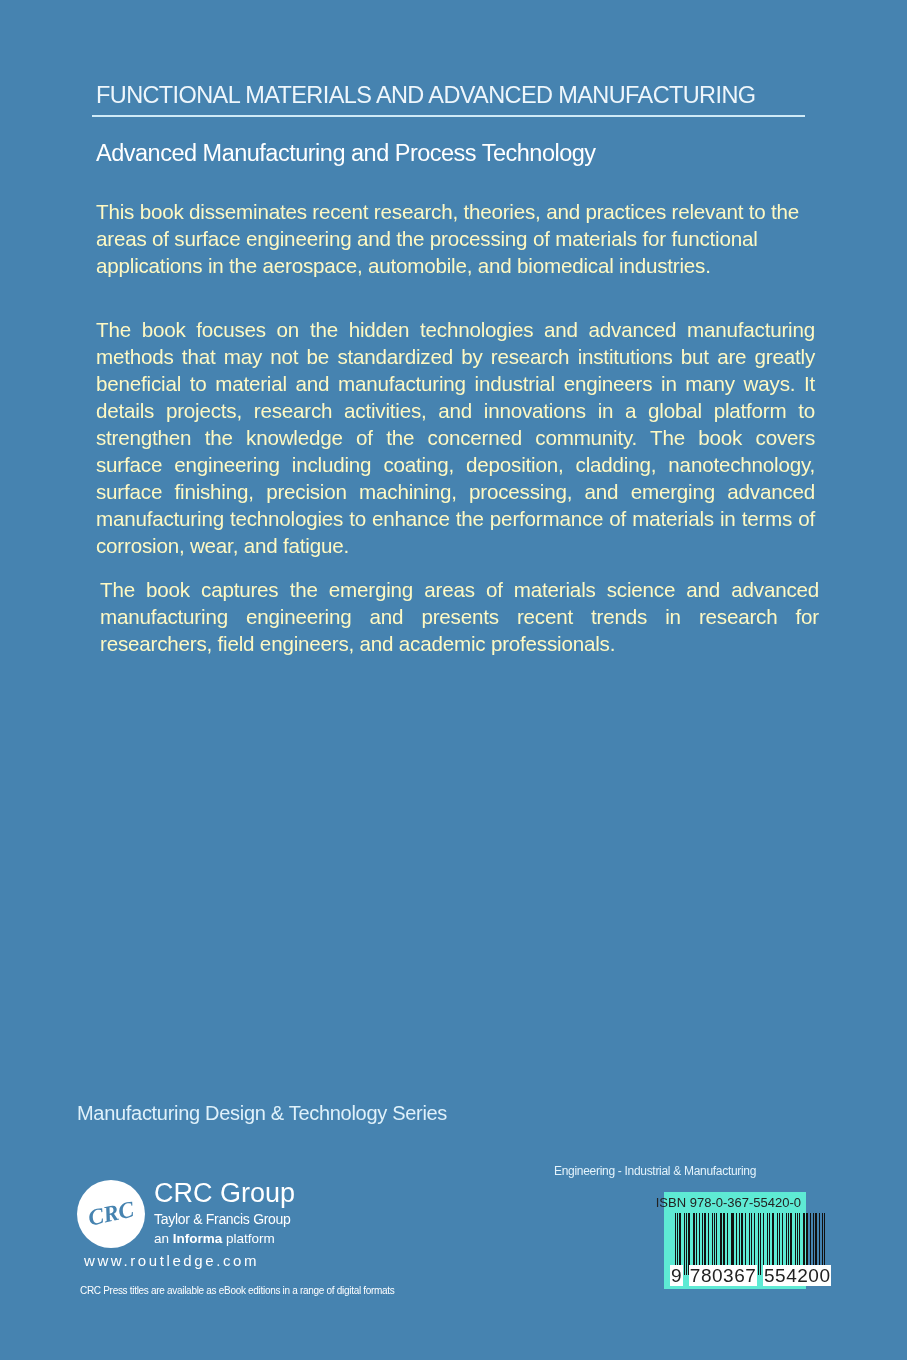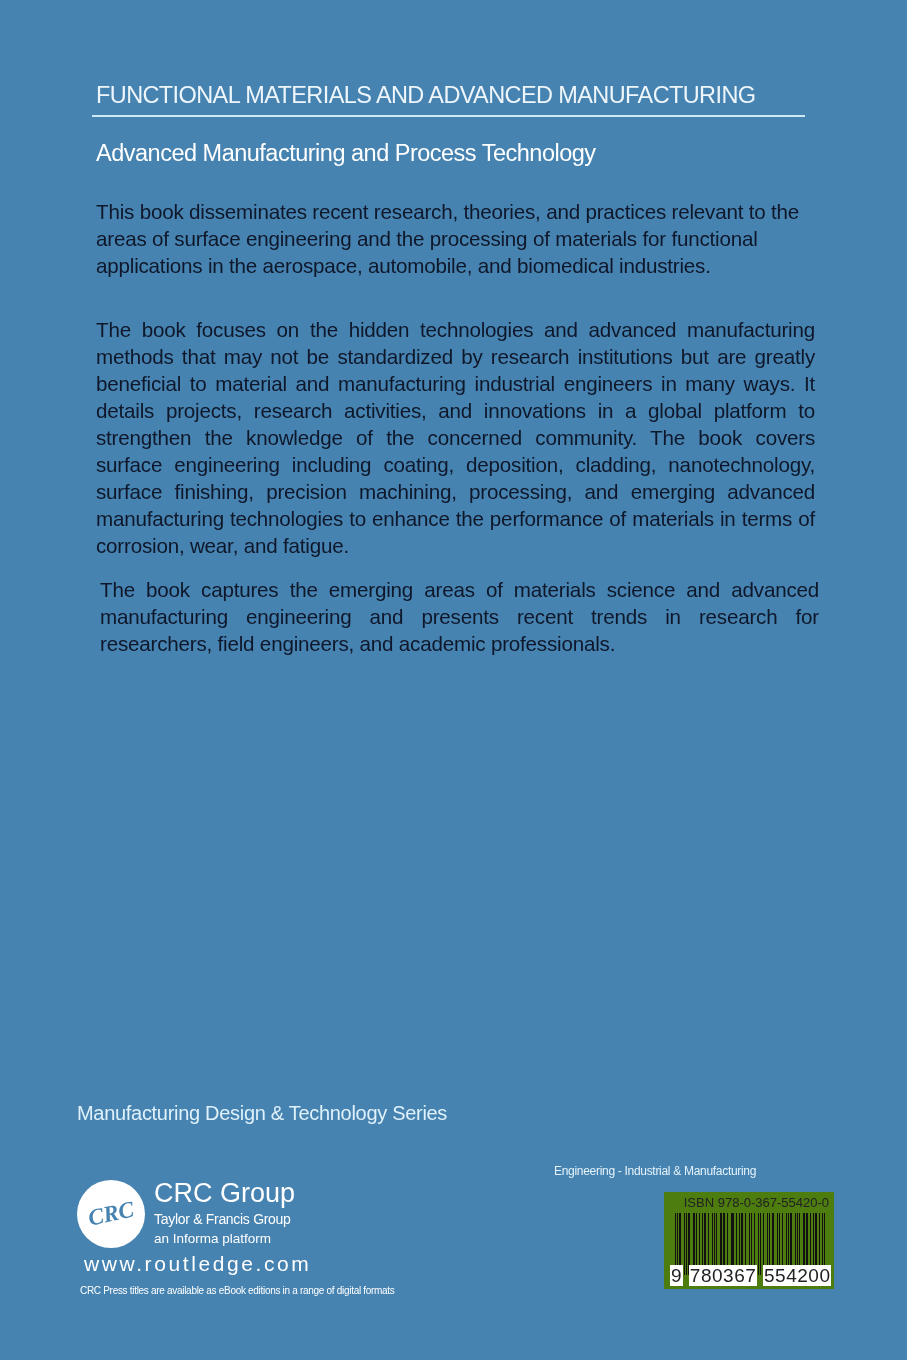--- a/index.html
+++ b/index.html
@@ -3,35 +3,35 @@
   <meta charset="utf-8">
   <style>
     html, body { margin: 0; padding: 0; }
     body {
       width: 907px; height: 1360px; background: #4683b0; position: relative;
       font-family: "Liberation Sans", sans-serif; color: #ffffff; overflow: hidden;
     }
     .series-title { position: absolute; left: 96px; top: 82px; font-size: 23.5px; letter-spacing: -0.6px; color: #eef6fb; white-space: nowrap; }
     .rule { position: absolute; left: 92px; top: 115px; width: 713px; height: 2px; background: #cfeaf7; }
     .subtitle { position: absolute; left: 96px; top: 120px; font-size: 23.5px; letter-spacing: -0.5px; color: #ffffff; white-space: nowrap; margin-top: 20px; }
-    .body-text { position: absolute; left: 96px; width: 719px; font-size: 20.6px; line-height: 27px; text-align: justify; color: #0f172a; letter-spacing: -0.2px; }
+    .body-text { position: absolute; left: 96px; width: 719px; font-size: 20.6px; line-height: 27px; text-align: justify; color: #fef9c3; letter-spacing: -0.2px; }
     .p1 { top: 198px; text-align: left; }
     .p2 { top: 316px; }
     .p3 { top: 572px; }
     .series-name { position: absolute; left: 77px; top: 1102px; font-size: 20px; color: #dff1fa; letter-spacing: -0.3px; white-space: nowrap; }
     .logo-circle { position: absolute; left: 77px; top: 1180px; width: 68px; height: 68px; border-radius: 50%; background: #ffffff; display: flex; align-items: center; justify-content: center; }
     .logo-circle span { font-family: "Liberation Serif", serif; font-style: italic; font-weight: bold; font-size: 23px; color: #4683b0; transform: rotate(-12deg); }
     .crc-press { position: absolute; left: 154px; top: 1178px; font-size: 27px; color: #ffffff; white-space: nowrap; }
     .tf-group { position: absolute; left: 154px; top: 1211px; font-size: 14px; color: #ffffff; letter-spacing: -0.3px; white-space: nowrap; }
     .informa { position: absolute; left: 154px; top: 1231px; font-size: 13.5px; color: #ffffff; white-space: nowrap; }
-    .informa b { font-weight: normal; }
-    .website { position: absolute; left: 84px; top: 1252px; font-size: 21px; letter-spacing: 2.6px; color: #ffffff; white-space: nowrap; }
+    .informa b { font-weight: bold; }
+    .website { position: absolute; left: 84px; top: 1252px; font-size: 15px; letter-spacing: 2.6px; color: #ffffff; white-space: nowrap; }
     .ebook-note { position: absolute; left: 80px; top: 1285px; font-size: 10px; color: #ffffff; letter-spacing: -0.3px; white-space: nowrap; }
     .category { position: absolute; left: 554px; top: 1164px; font-size: 12px; color: #e4f3fb; letter-spacing: -0.3px; white-space: nowrap; }
-    .barcode-box { position: absolute; left: 664px; top: 1192px; width: 170px; height: 97px; background: #4d7c0f; }
+    .barcode-box { position: absolute; left: 664px; top: 1192px; width: 142px; height: 97px; background: #5eead4; }
     .isbn { position: absolute; right: 5px; top: 3px; font-size: 13px; color: #222; white-space: nowrap; }
     .bars { position: absolute; left: 11px; top: 21px; width: 152px; height: 62px; display: flex; align-items: stretch; }
     .bars i { display: block; background: #111; height: 100%; }
     .bar-digits { position: absolute; left: 6px; top: 73px; font-size: 19px; color: #222; white-space: nowrap; letter-spacing: 0.5px; background: transparent; }
     .bar-digits span { background: #fff; padding: 0 1px; }
   </style>
 </head>
 <body>
 
 <div class="series-title">FUNCTIONAL MATERIALS AND ADVANCED MANUFACTURING</div>

